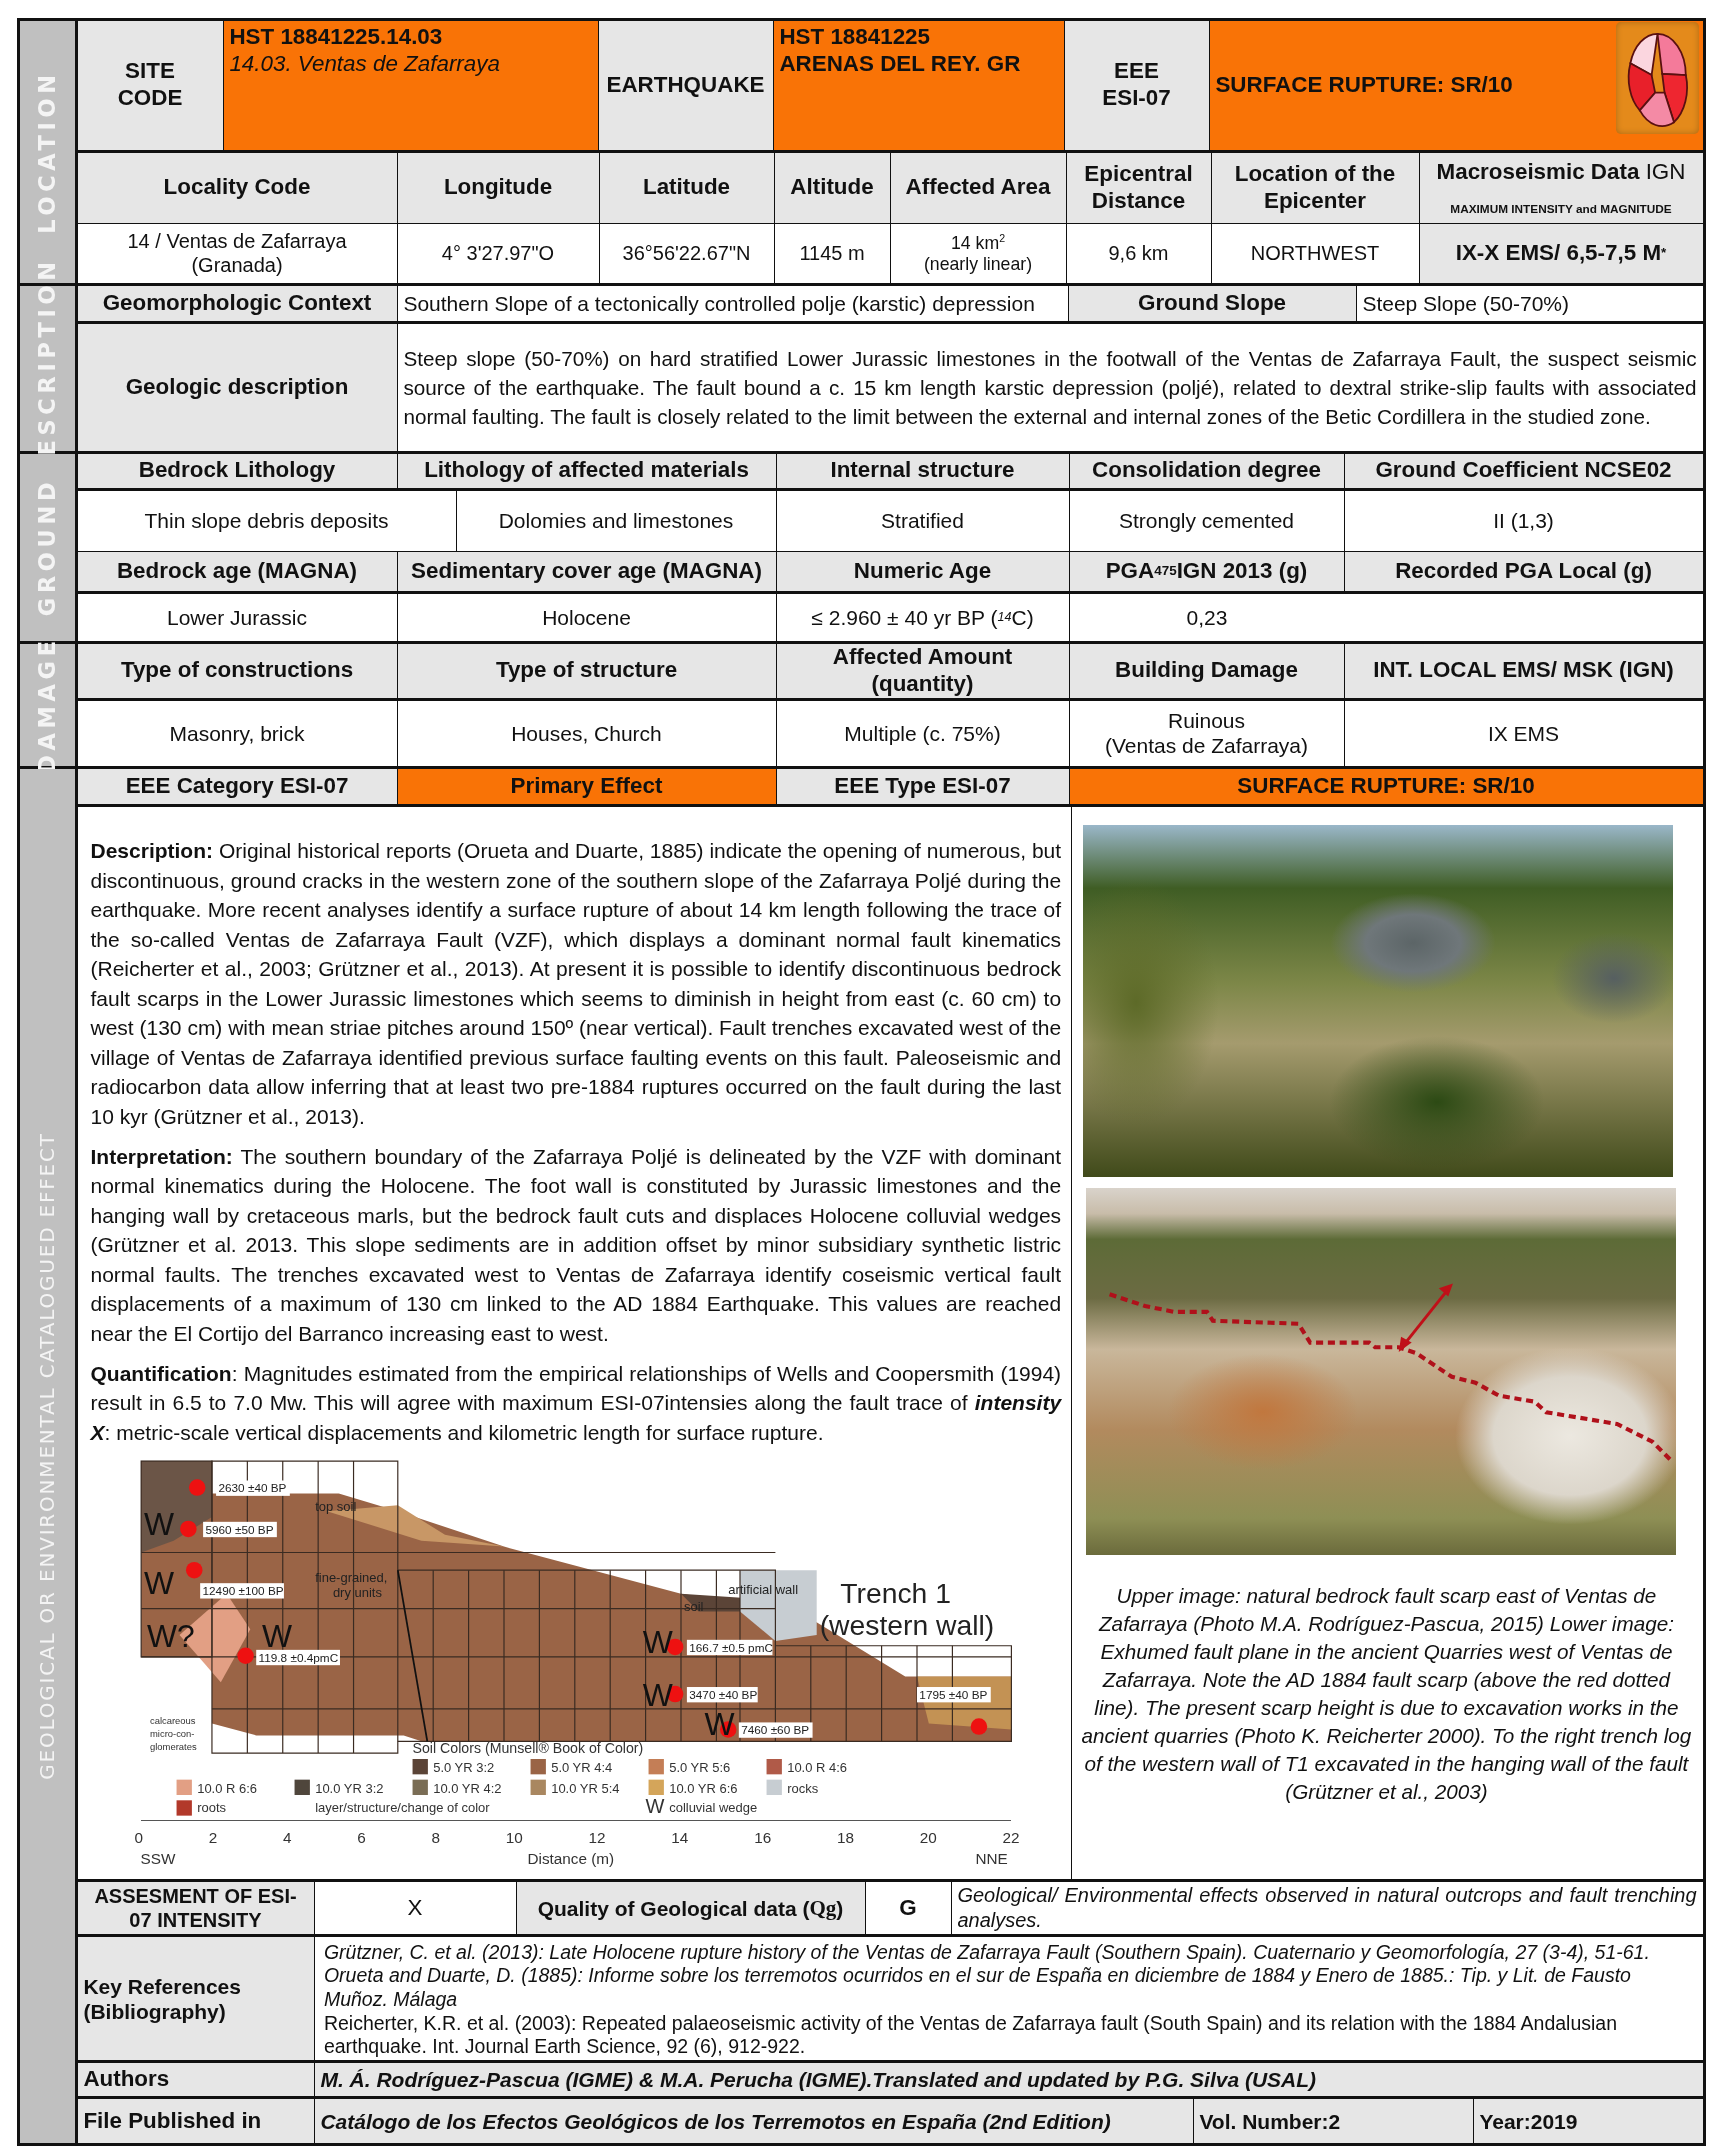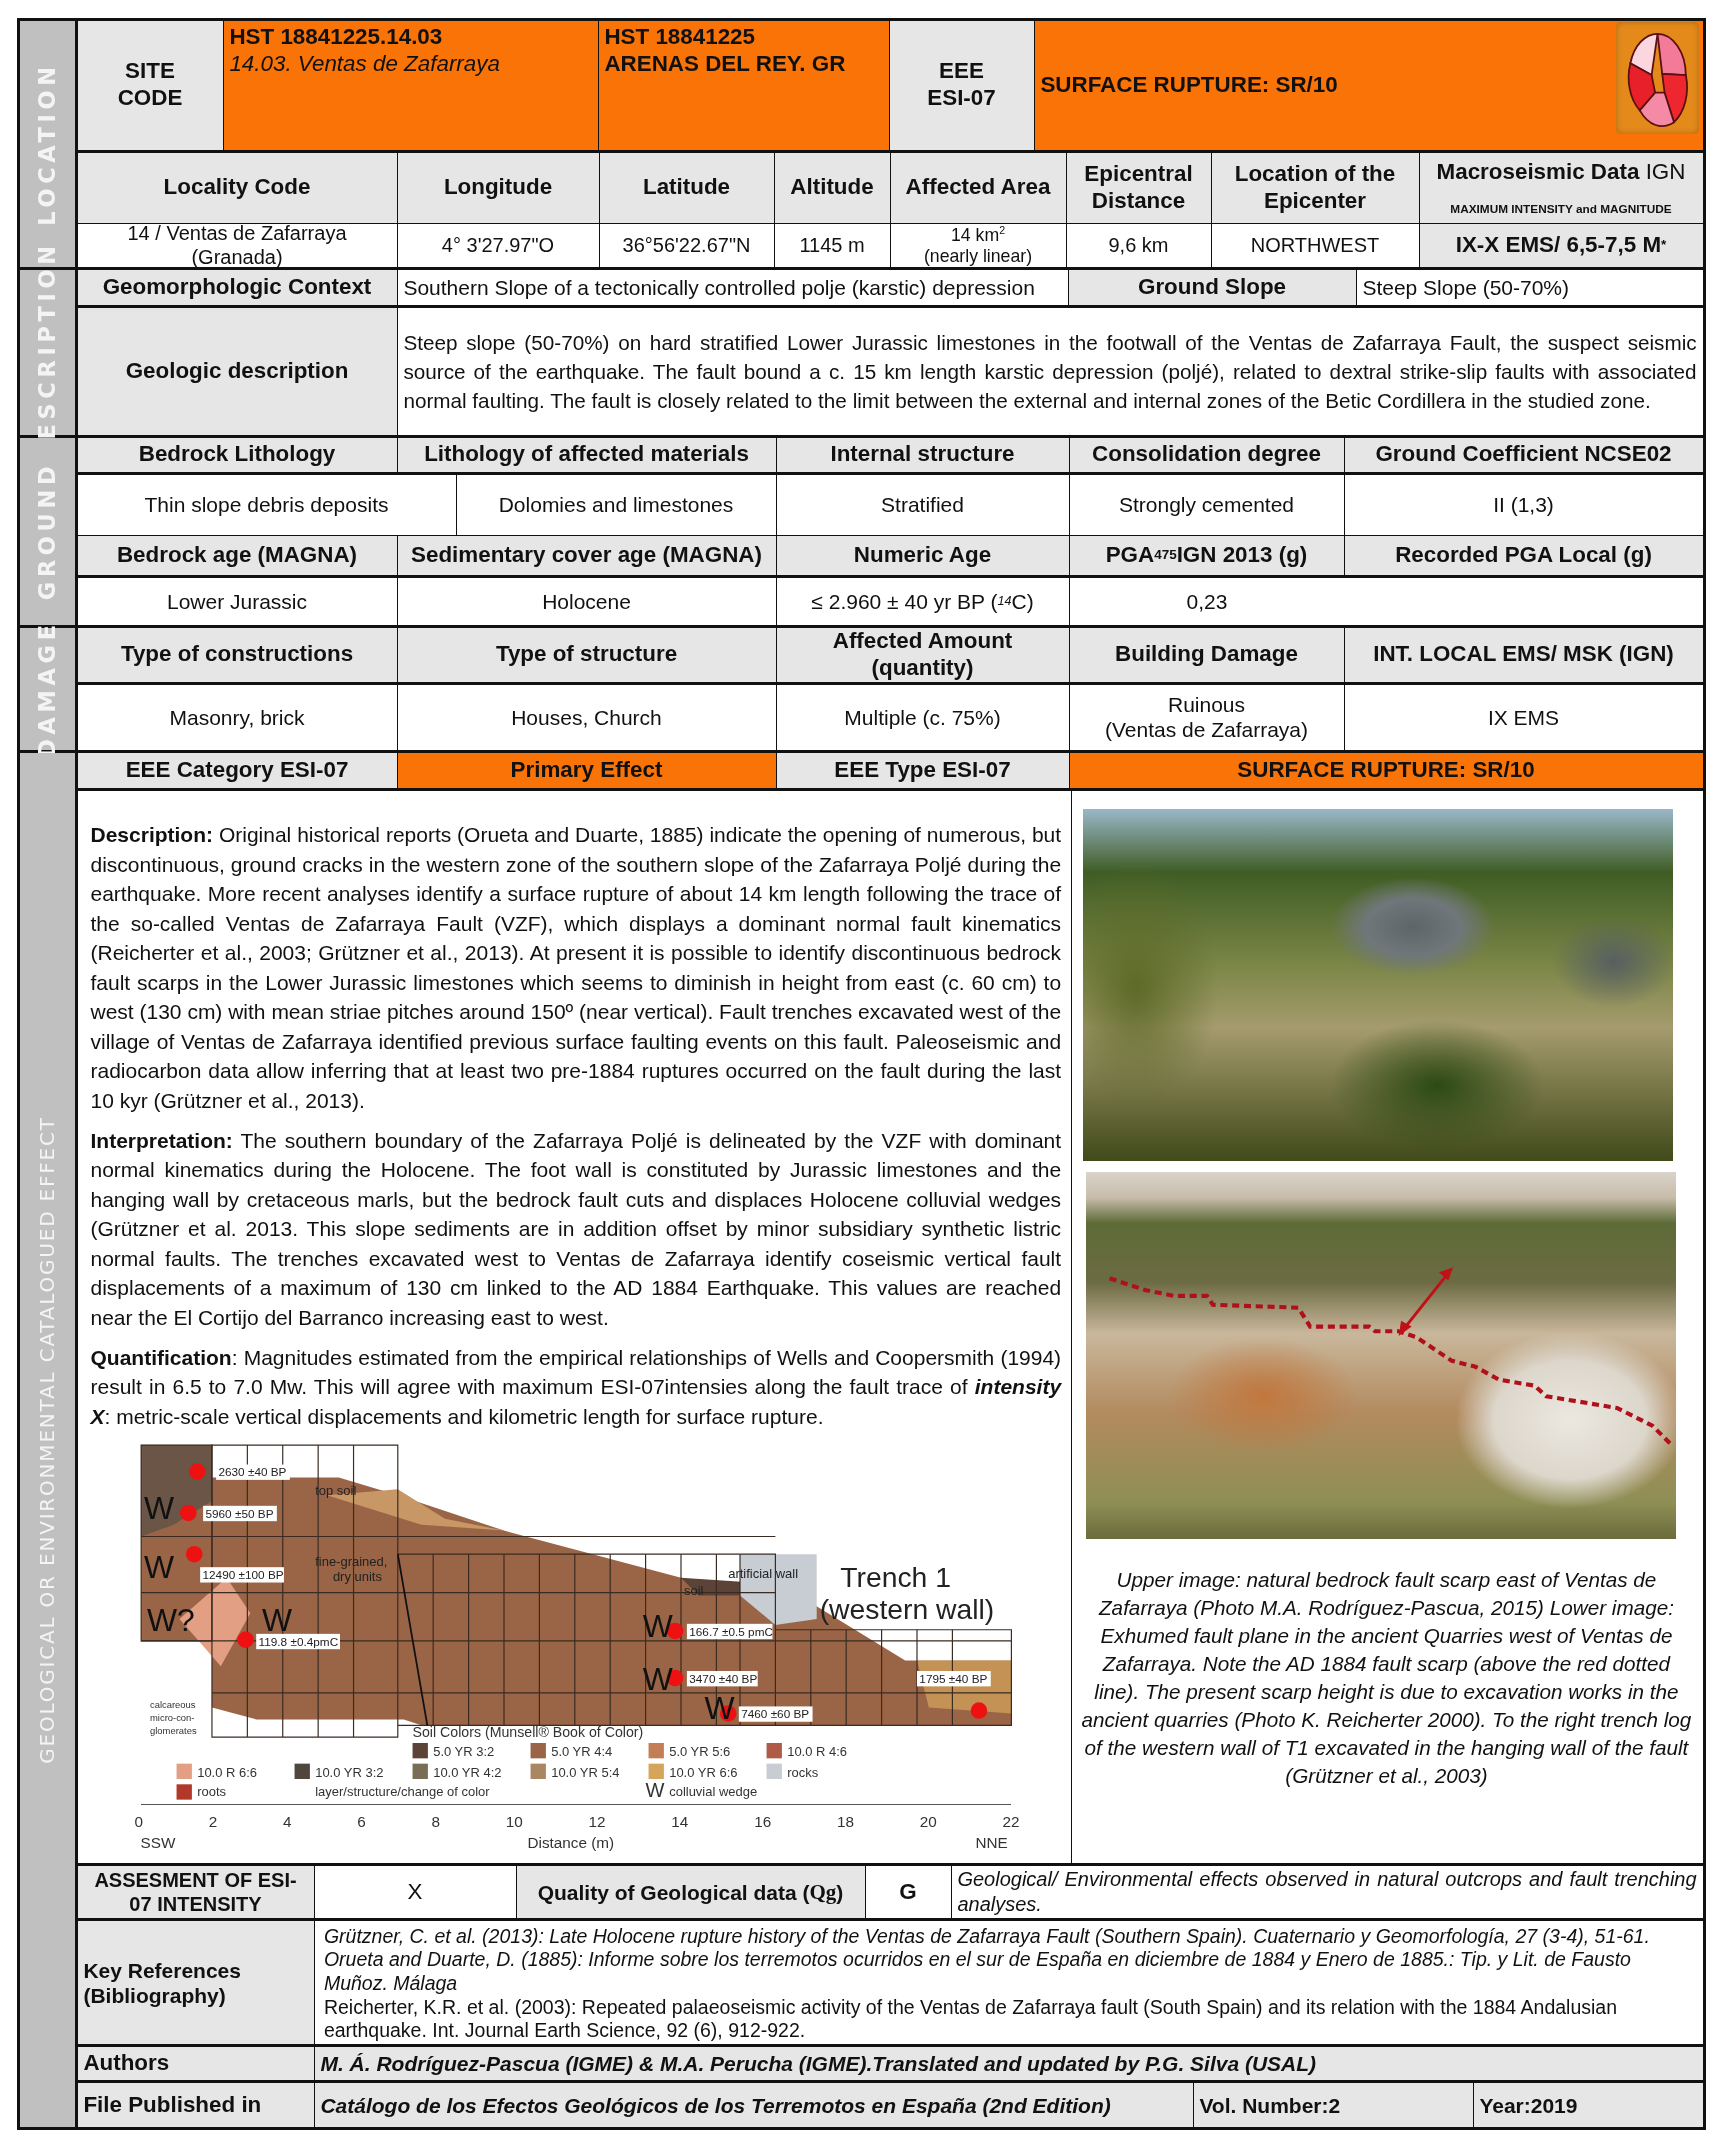--- a/index.html
+++ b/index.html
@@ -65,20 +65,21 @@
       </div>
     <div class="body">
       <div class="row thick" style="height:132px; position:relative;">
         <div class="cell hd" style="width:146px; flex-direction:column;">
             <span style="width:71px; font-size:22.4px;">SITE CODE</span>
           </div>
         <div class="cell or left lines" style="width:375px; align-items:flex-start;">
           <span>HST 18841225.14.03</span>
           <span class="it" style="font-weight:normal;">14.03. Ventas de Zafarraya</span>
         </div>
+        <div class="cell hd" style="width:175px;">EARTHQUAKE</div>
         <div class="cell or left lines" style="width:291px; align-items:flex-start;">
           <span>HST 18841225</span>
           <span>ARENAS DEL REY. GR</span>
         </div>
         <div class="cell hd lines" style="width:145px;">
           <span>EEE</span>
           <span>ESI-07</span>
         </div>
         <div class="cell or left" style="flex:1; position:relative;">
           <span>SURFACE RUPTURE: SR/10</span>
@@ -99,21 +100,21 @@
         <div class="cell hd" style="width:175px;">Latitude</div>
         <div class="cell hd" style="width:116px;">Altitude</div>
         <div class="cell hd" style="width:176px;">Affected Area</div>
         <div class="cell hd" style="width:145px;">Epicentral Distance</div>
         <div class="cell hd" style="width:208px;">Location of the Epicenter</div>
         <div class="cell hd lines" style="flex:1;gap:12px;">
           <span><span>Macroseismic Data</span> <span style="font-weight:normal;">IGN</span></span>
           <span style="font-size:11.8px; margin-top:4.7px;">MAXIMUM INTENSITY and MAGNITUDE</span>
         </div>
       </div>
-      <div class="row" style="height:43px;">
+      <div class="row" style="height:59px;">
         <div class="cell lines" style="width:320px; font-size:20px;">
           <span>14 / Ventas de Zafarraya</span>
           <span>(Granada)</span>
         </div>
         <div class="cell" style="width:202px; font-size:20px;">4° 3'27.97"O</div>
         <div class="cell" style="width:175px; font-size:20px;">36°56'22.67"N</div>
         <div class="cell" style="width:116px; font-size:20px;">1145 m</div>
         <div class="cell lines" style="width:176px; font-size:17.7px;">
           <span><span>14 km</span><sup>2</sup></span>
           <span>(nearly linear)</span>

